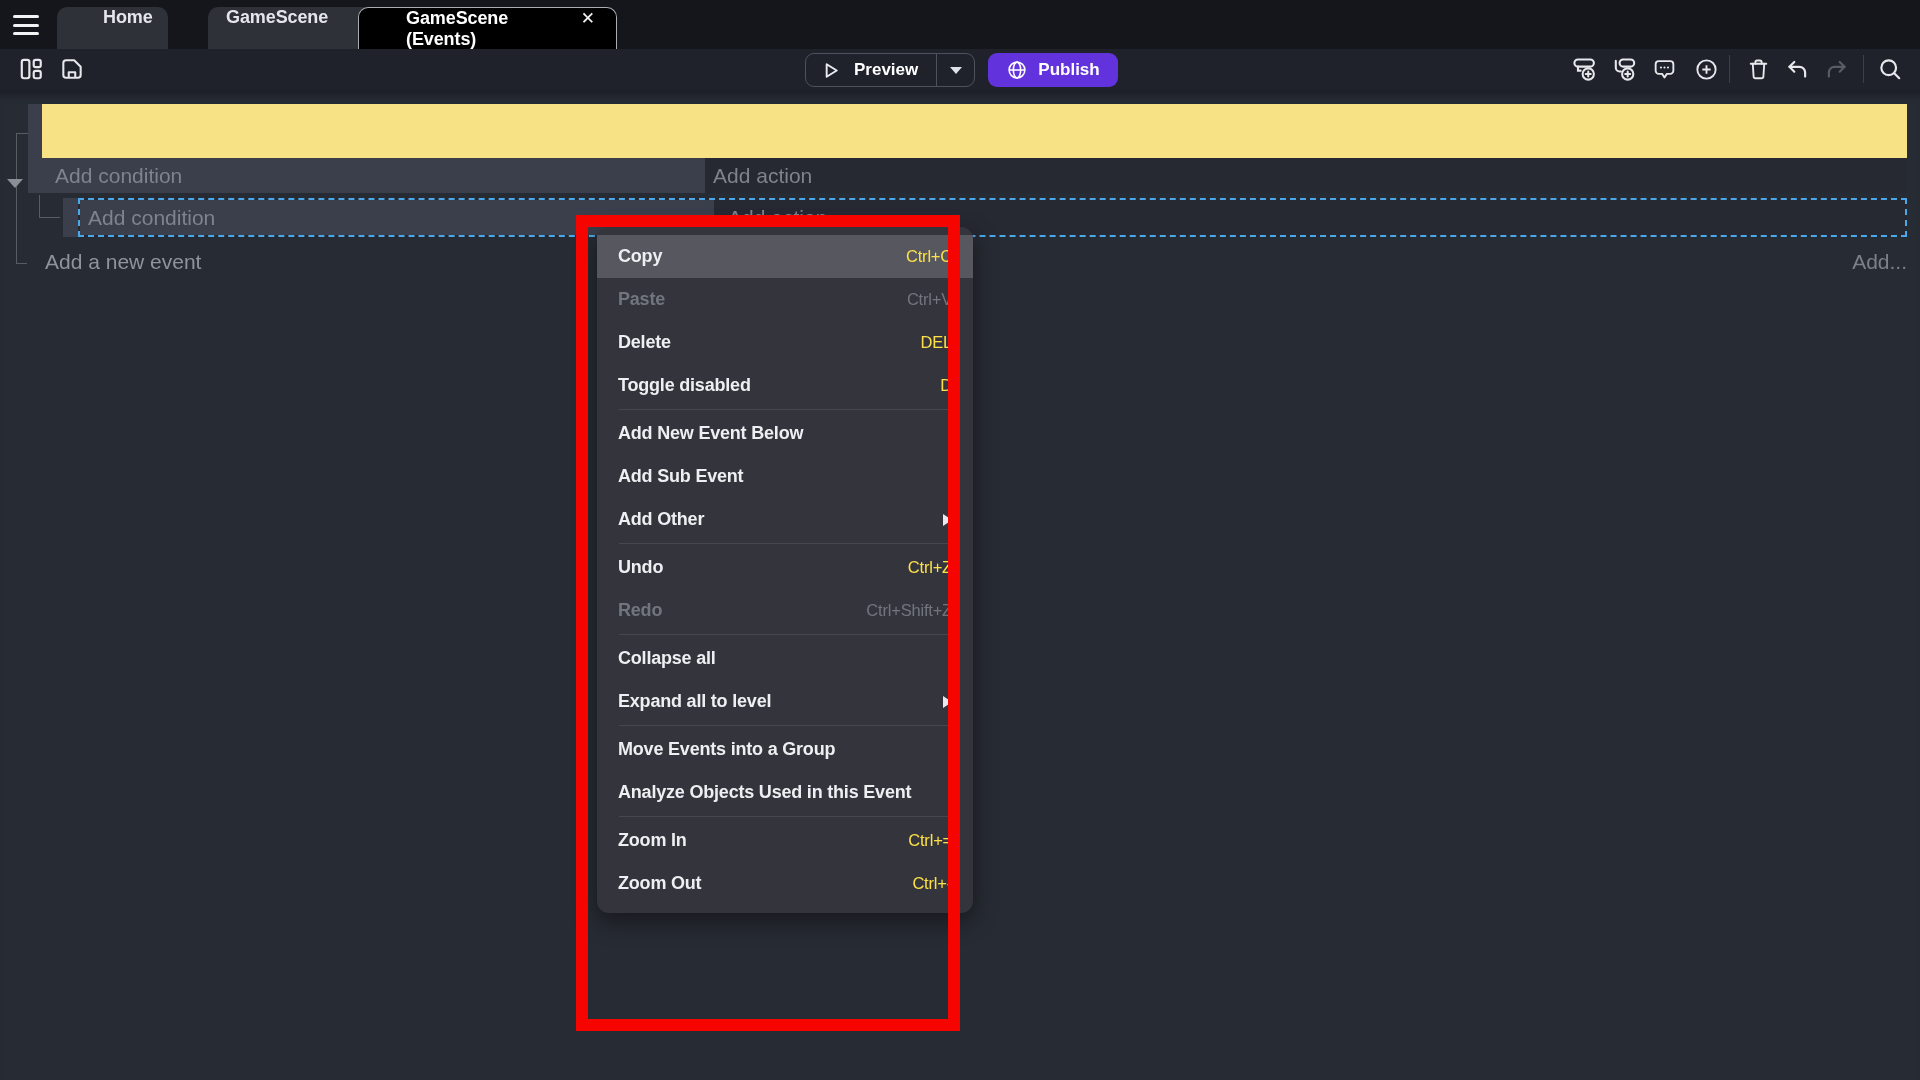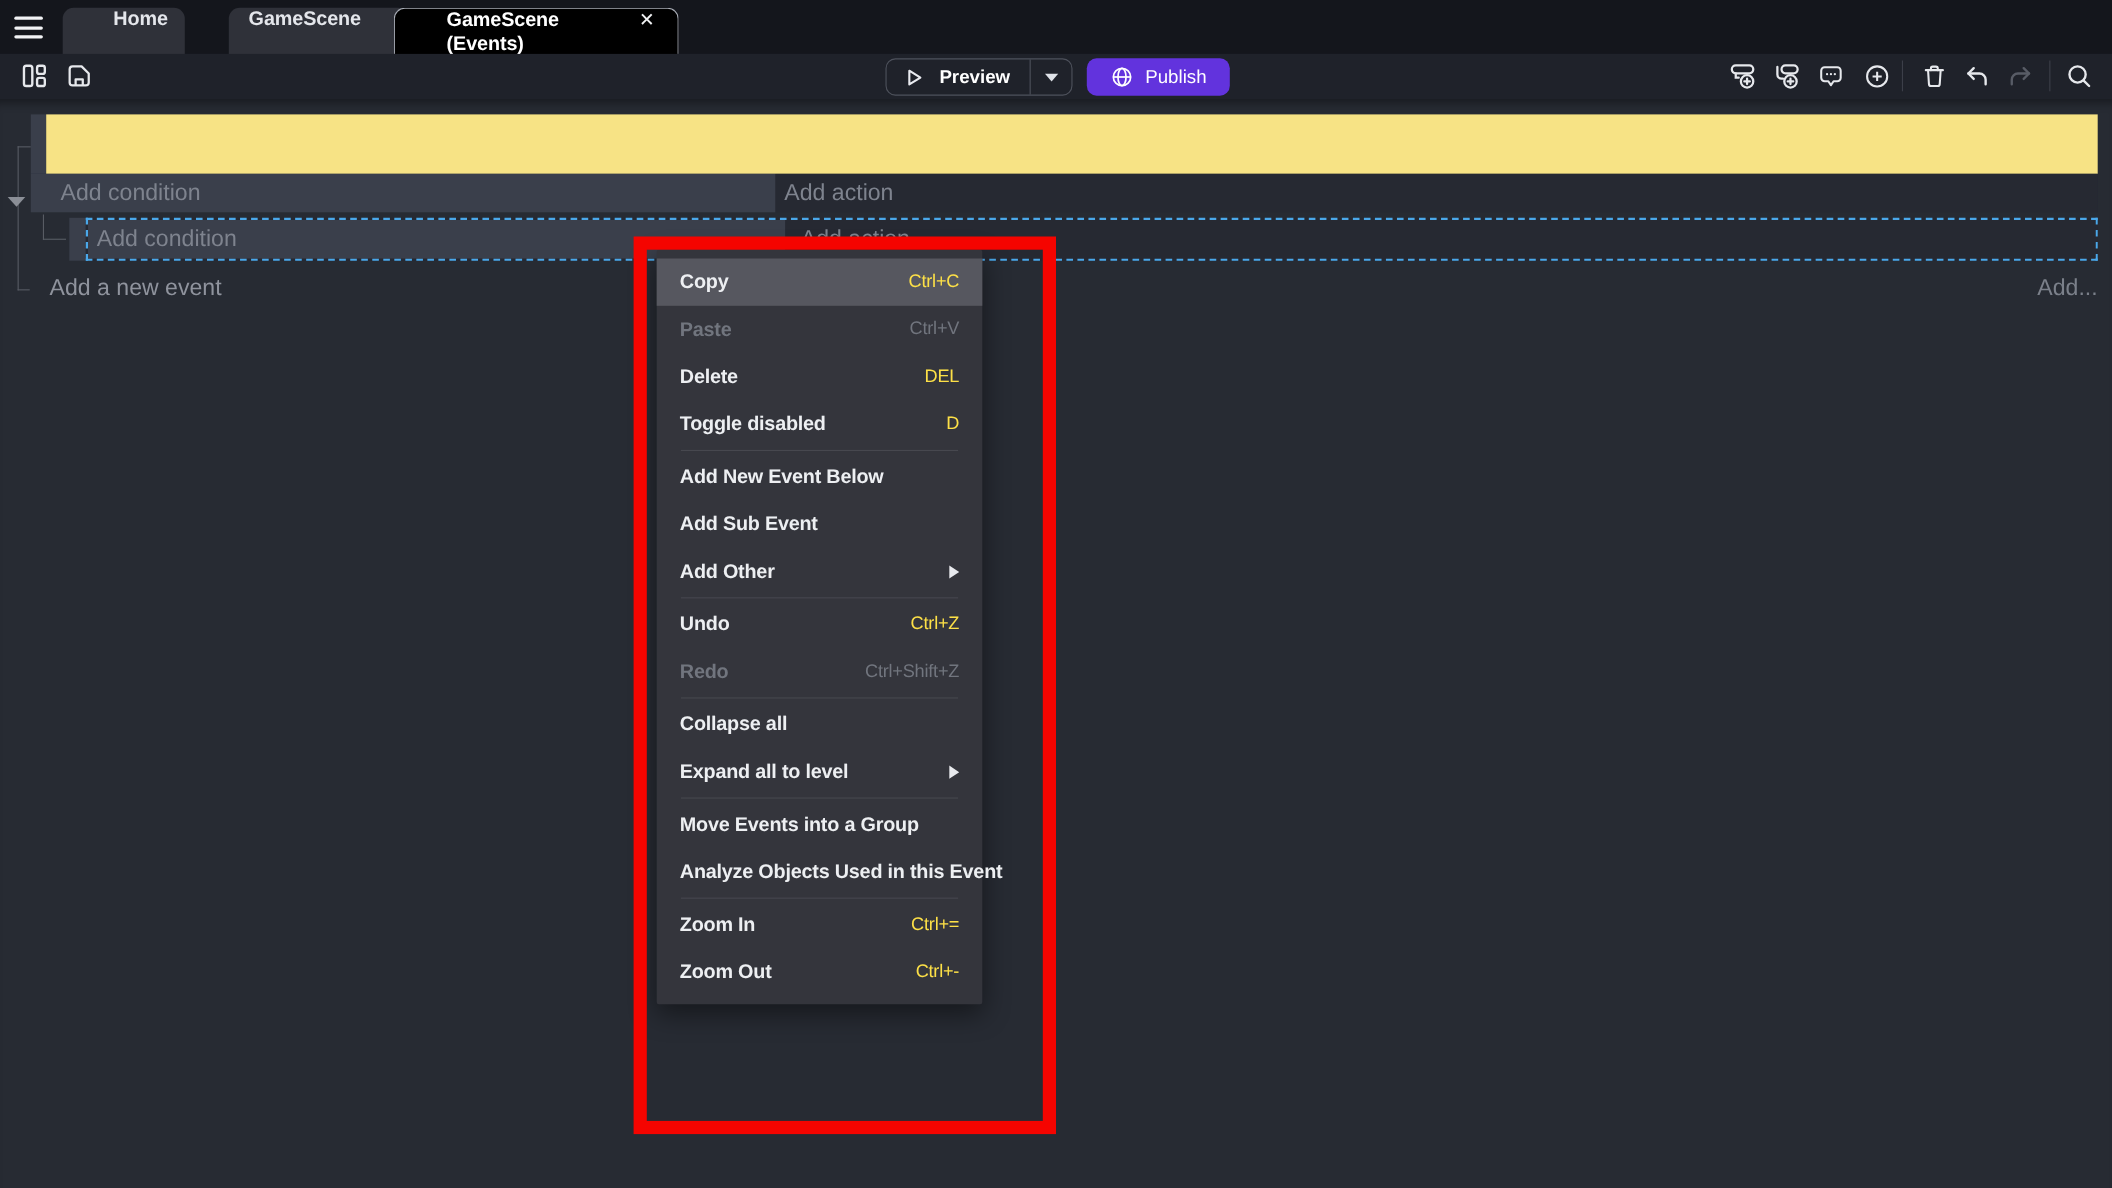--- a/index.html
+++ b/index.html
@@ -28,21 +28,21 @@
     border-radius:9px; display:flex; align-items:center; color:#fff; cursor:pointer; }
   .preview-main { display:flex; align-items:center; gap:12px; padding:0 14px 0 13px; height:100%; flex:1; }
   .preview-label { font-size:17px; font-weight:700; }
   .preview-caret { width:38px; height:100%; border-left:1px solid #4e525c; display:flex;
     align-items:center; justify-content:center; }
   .caret-down { width:0; height:0; border-left:6px solid transparent; border-right:6px solid transparent;
     border-top:7px solid #dfe2e8; }
   .publish-btn { position:absolute; left:988px; top:4px; width:130px; height:34px; background:#6233dd;
     border-radius:9px; display:flex; align-items:center; justify-content:center; gap:10px;
     color:#fff; cursor:pointer; }
-  .publish-label { font-size:17px; font-weight:400; }
+  .publish-label { font-size:17px; font-weight:700; }
 
   
   .sheet { position:absolute; left:0; top:90px; width:1920px; height:990px; background:#272b33;
     box-shadow:inset 0 10px 8px -6px rgba(0,0,0,0.35); }
   .comment-gutter { position:absolute; left:28px; top:14px; width:14px; height:54px; background:#3a3f4b; }
   .comment-bar { position:absolute; left:42px; top:14px; width:1865px; height:54px; background:#f7e385; cursor:pointer; }
   .row1-cond { position:absolute; left:28px; top:68px; width:677px; height:35px; background:#3a3f4b; }
   .row1-act  { position:absolute; left:705px; top:68px; width:1202px; height:35px; background:#262932; }
   .ph { color:#7e838e; font-size:21px; font-weight:400; }
   .row1-cond .ph { position:absolute; left:27px; top:0; line-height:35px; }
@@ -57,22 +57,22 @@
   .add-new-event { position:absolute; left:45px; top:160px; font-size:21px; color:#8f939d; cursor:pointer; }
   .add-more { position:absolute; right:13px; top:160px; font-size:21px; color:#7b808a; cursor:pointer; }
 
   
   .tline { position:absolute; background:#585c64; }
   .expander { position:absolute; left:7px; top:89px; width:0; height:0;
     border-left:8px solid transparent; border-right:8px solid transparent;
     border-top:9px solid #8b8f97; cursor:pointer; }
 
   
-  .context-menu { position:absolute; left:597px; top:227px; width:296px; background:#34353c;
-    border-radius:2px; padding:8px 0; z-index:40; box-shadow:0 8px 24px rgba(0,0,0,0.45); }
+  .context-menu { position:absolute; left:597px; top:227px; width:376px; background:#34353c;
+    border-radius:12px; padding:8px 0; z-index:40; box-shadow:0 8px 24px rgba(0,0,0,0.45); }
   .menu-item { height:43px; display:flex; align-items:center; justify-content:space-between;
     padding:0 21px; cursor:pointer; }
   .menu-item.highlighted { background:#56575f; }
   .mi-label { color:#edeff2; font-size:18px; font-weight:600; letter-spacing:-0.2px; white-space:nowrap; }
   .mi-shortcut { color:#fde047; font-size:16.5px; font-weight:500; letter-spacing:-0.2px; }
   .menu-item.disabled { cursor:default; }
   .menu-item.disabled .mi-label, .menu-item.disabled .mi-shortcut { color:#71757e; }
   .mi-arrow { width:0; height:0; border-left:9px solid #e8eaee; border-top:6px solid transparent;
     border-bottom:6px solid transparent; }
   .menu-sep { height:1px; background:#47484f; margin:2px 22px; }

